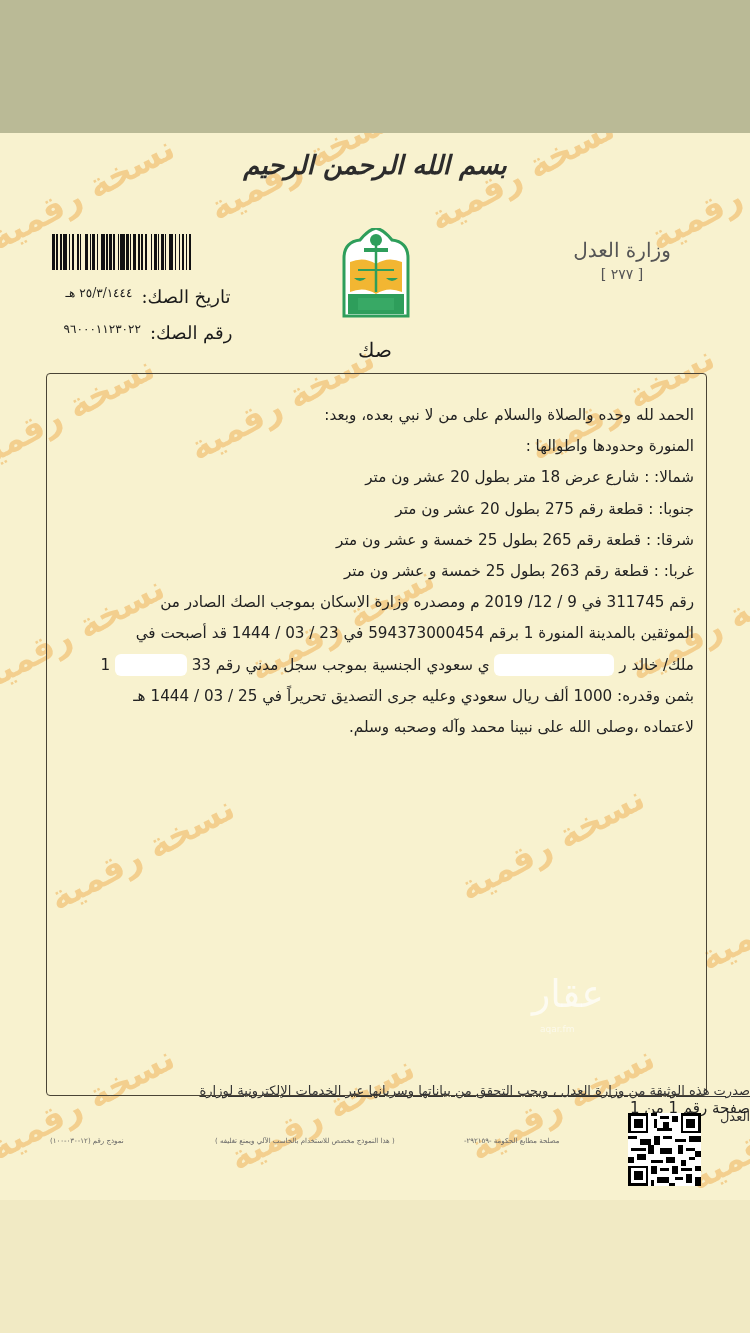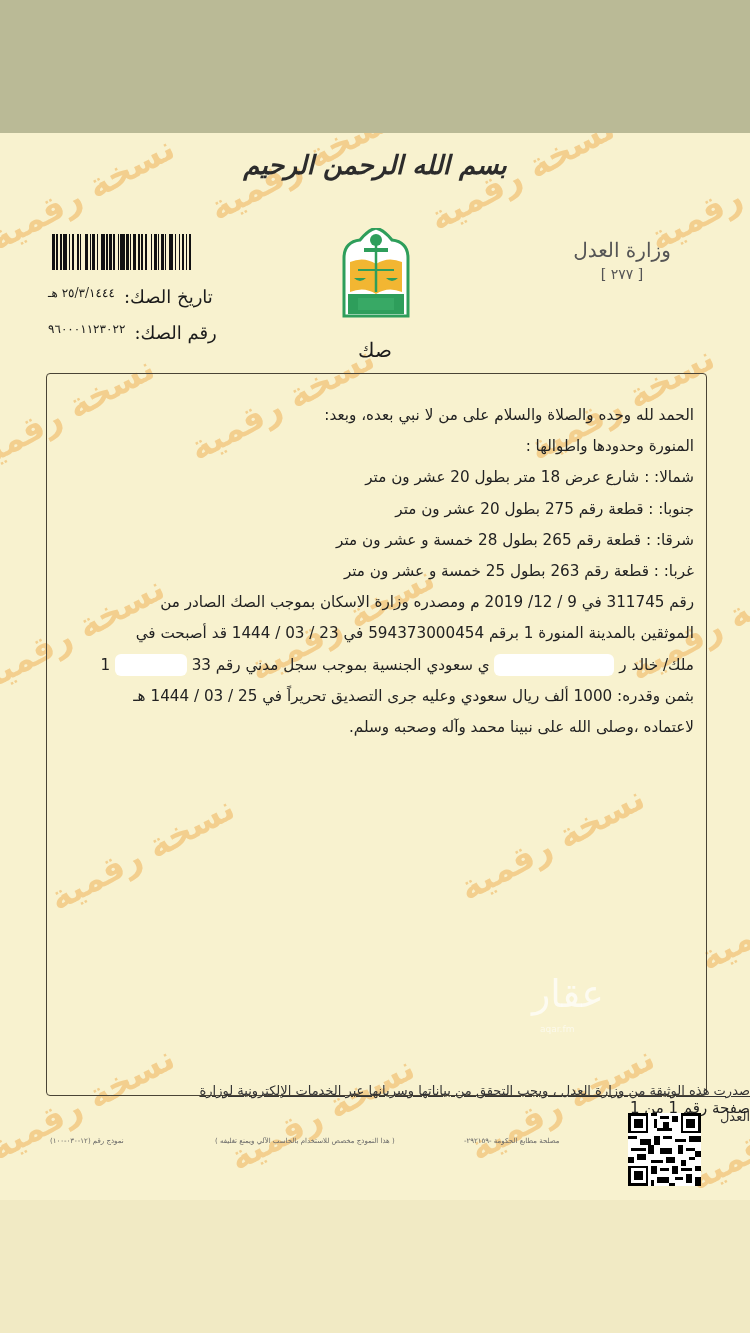--- a/index.html
+++ b/index.html
@@ -55,21 +55,21 @@
   .sak-title {
     position: absolute; left: 0; width: 750px; top: 338px; text-align: center;
     font-family: "DejaVu Serif", serif; font-size: 20px; direction: rtl;
   }
   .barcode {
     position: absolute; left: 52px; top: 234px; width: 202px; height: 36px;
     display: flex; align-items: stretch; gap: 0;
   }
   .barcode span { display: block; background: #111; height: 100%; }
   .meta {
-    position: absolute; left: 48px; width: 200px; direction: rtl; text-align: left;
+    position: absolute; left: 48px; width: 200px; direction: rtl; text-align: center;
     font-family: "DejaVu Serif", serif;
   }
   .meta .lbl { font-size: 18px; }
   .meta .val { font-size: 12px; vertical-align: super; margin-right: 4px; }
   .meta.date { top: 286px; }
   .meta.number { top: 322px; }
   .content-box {
     position: absolute; left: 46px; top: 373px; width: 661px; height: 723px;
     border: 1.5px solid #4a4436; border-radius: 4px;
   }
@@ -243,21 +243,21 @@
   <span class="val">٩٦٠٠٠١١٢٣٠٢٢</span>
 </div>
 
 <div class="content-box"></div>
 
 <div class="content">
   <p>الحمد لله وحده والصلاة والسلام على من لا نبي بعده، وبعد:</p>
   <p>المنورة وحدودها واطوالها :</p>
   <p>شمالا: : شارع عرض 18 متر بطول 20 عشر ون متر</p>
   <p>جنوبا: : قطعة رقم 275 بطول 20 عشر ون متر</p>
-  <p>شرقا: : قطعة رقم 265 بطول 28 خمسة و عشر ون متر</p>
+  <p>شرقا: : قطعة رقم 265 بطول 25 خمسة و عشر ون متر</p>
   <p>غربا: : قطعة رقم 263 بطول 25 خمسة و عشر ون متر</p>
   <p>رقم 311745 في 9 / 12/ 2019 م ومصدره وزارة الاسكان بموجب الصك الصادر من</p>
   <p>الموثقين بالمدينة المنورة 1 برقم 594373000454 في 23 / 03 / 1444 قد أصبحت في</p>
   <p>
     <span>ملك/ خالد ر</span>
     <span class="redact" style="width:120px;"></span>
     <span>ي سعودي الجنسية بموجب سجل مدني رقم 33</span>
     <span class="redact" style="width:72px;"></span>
     <span>1</span>
   </p>

